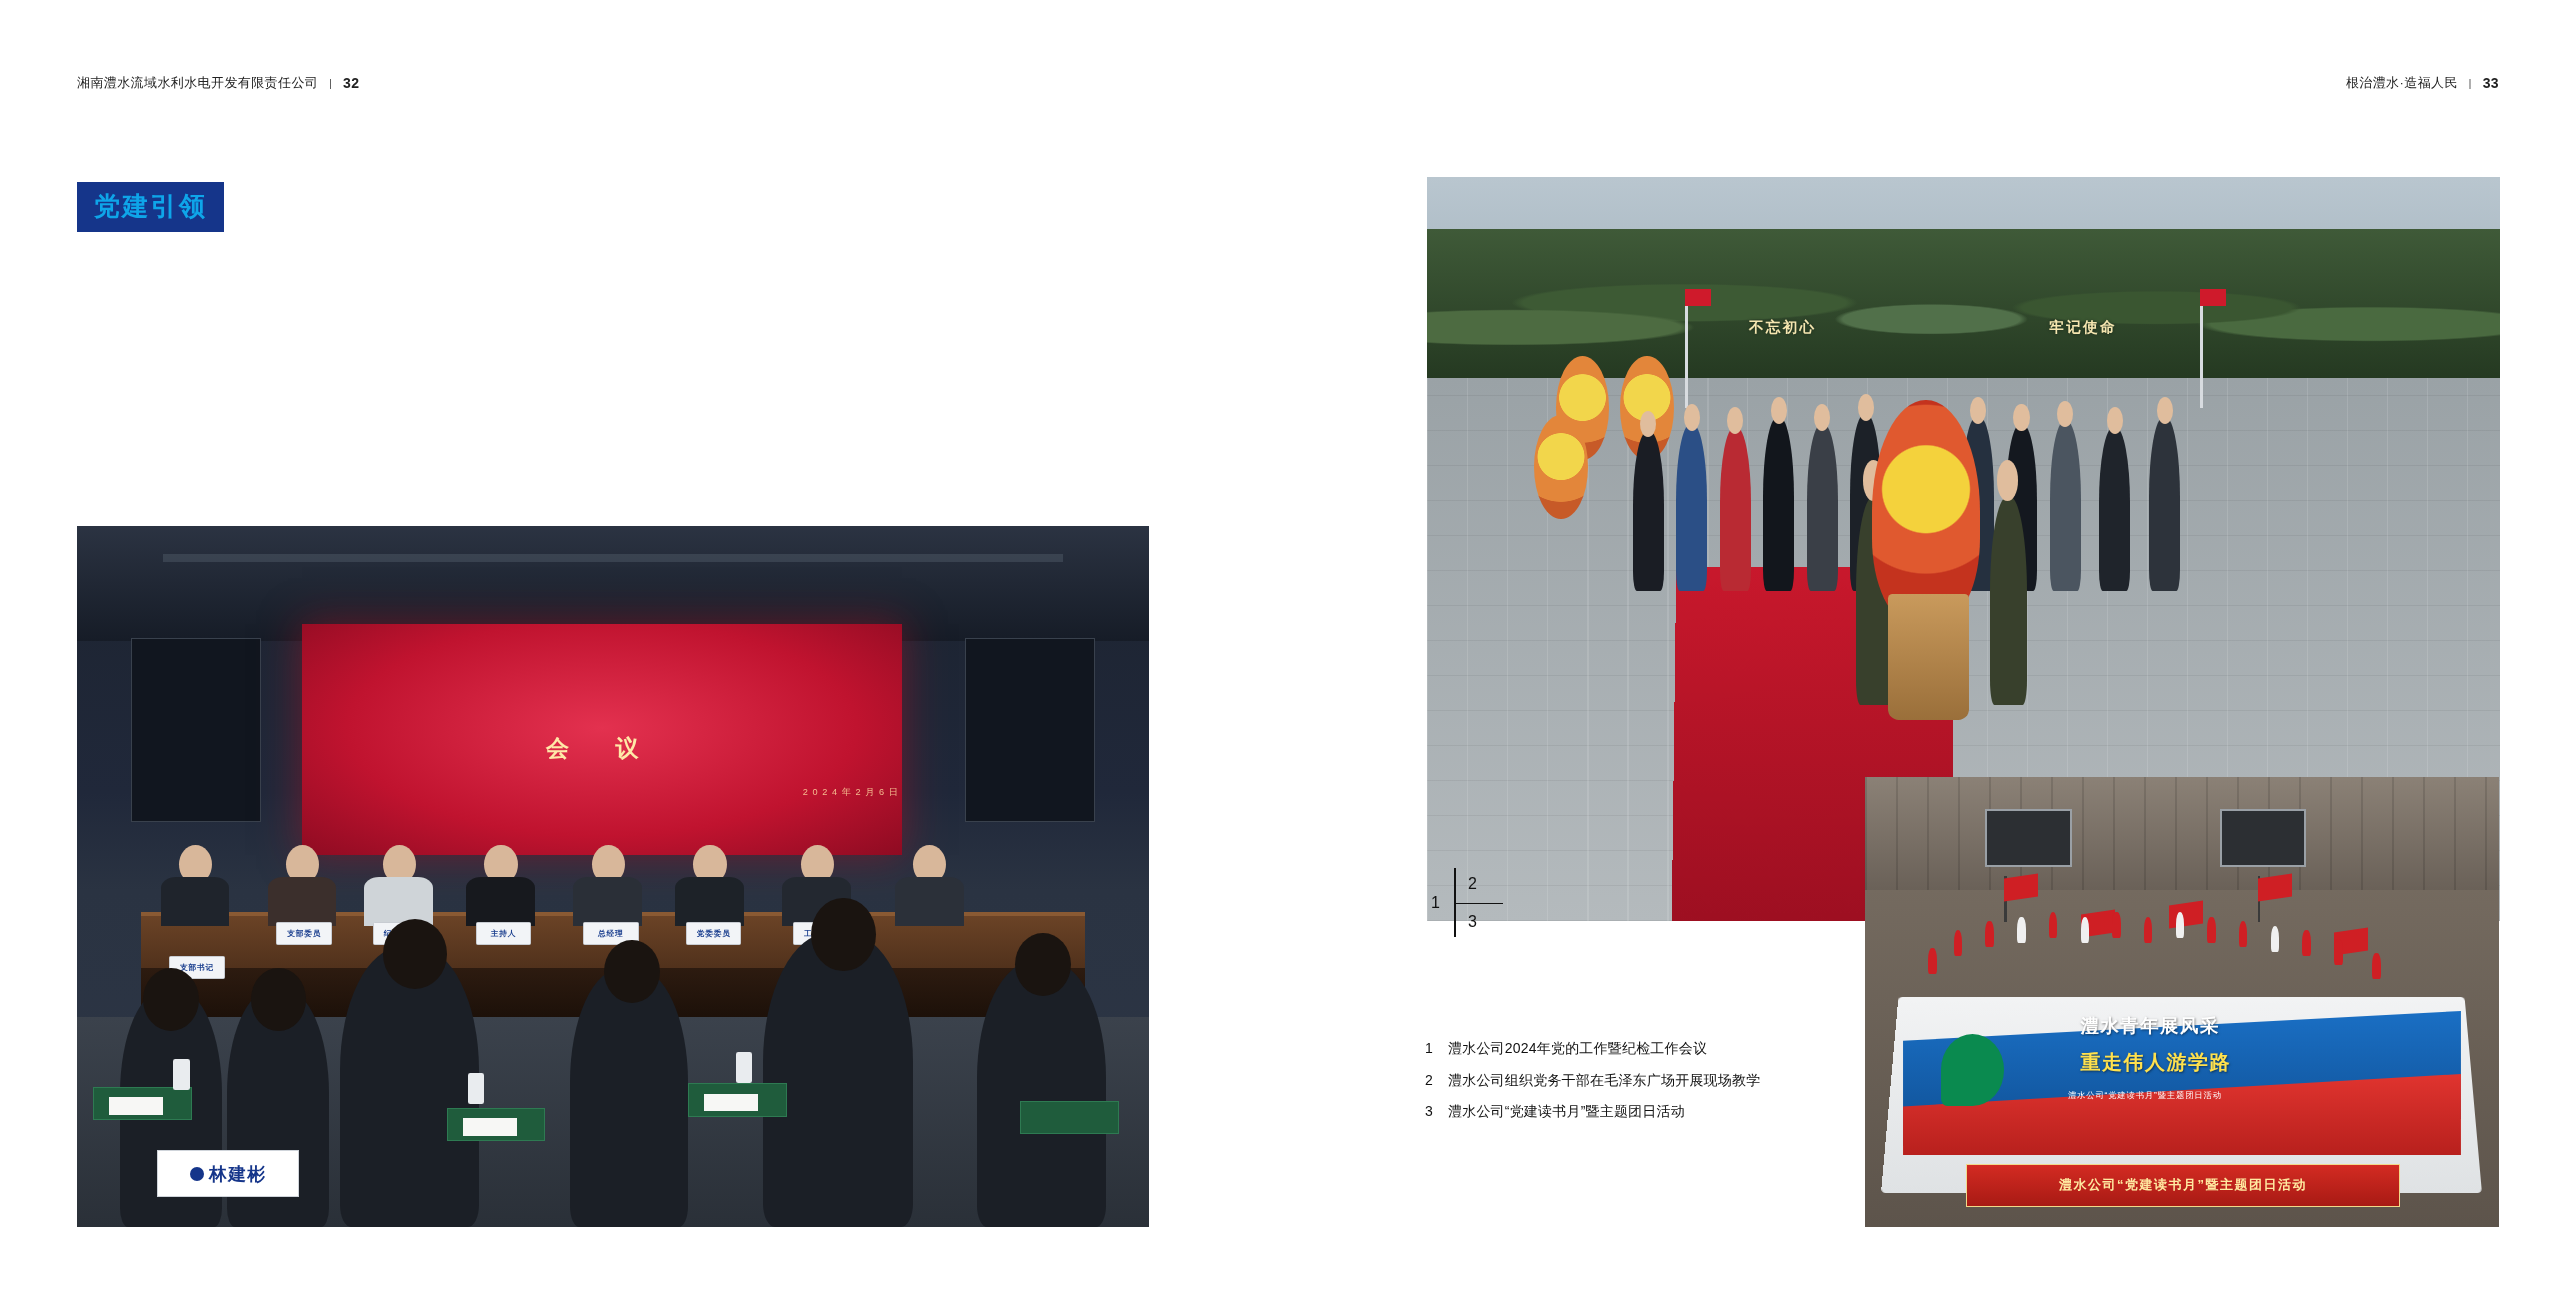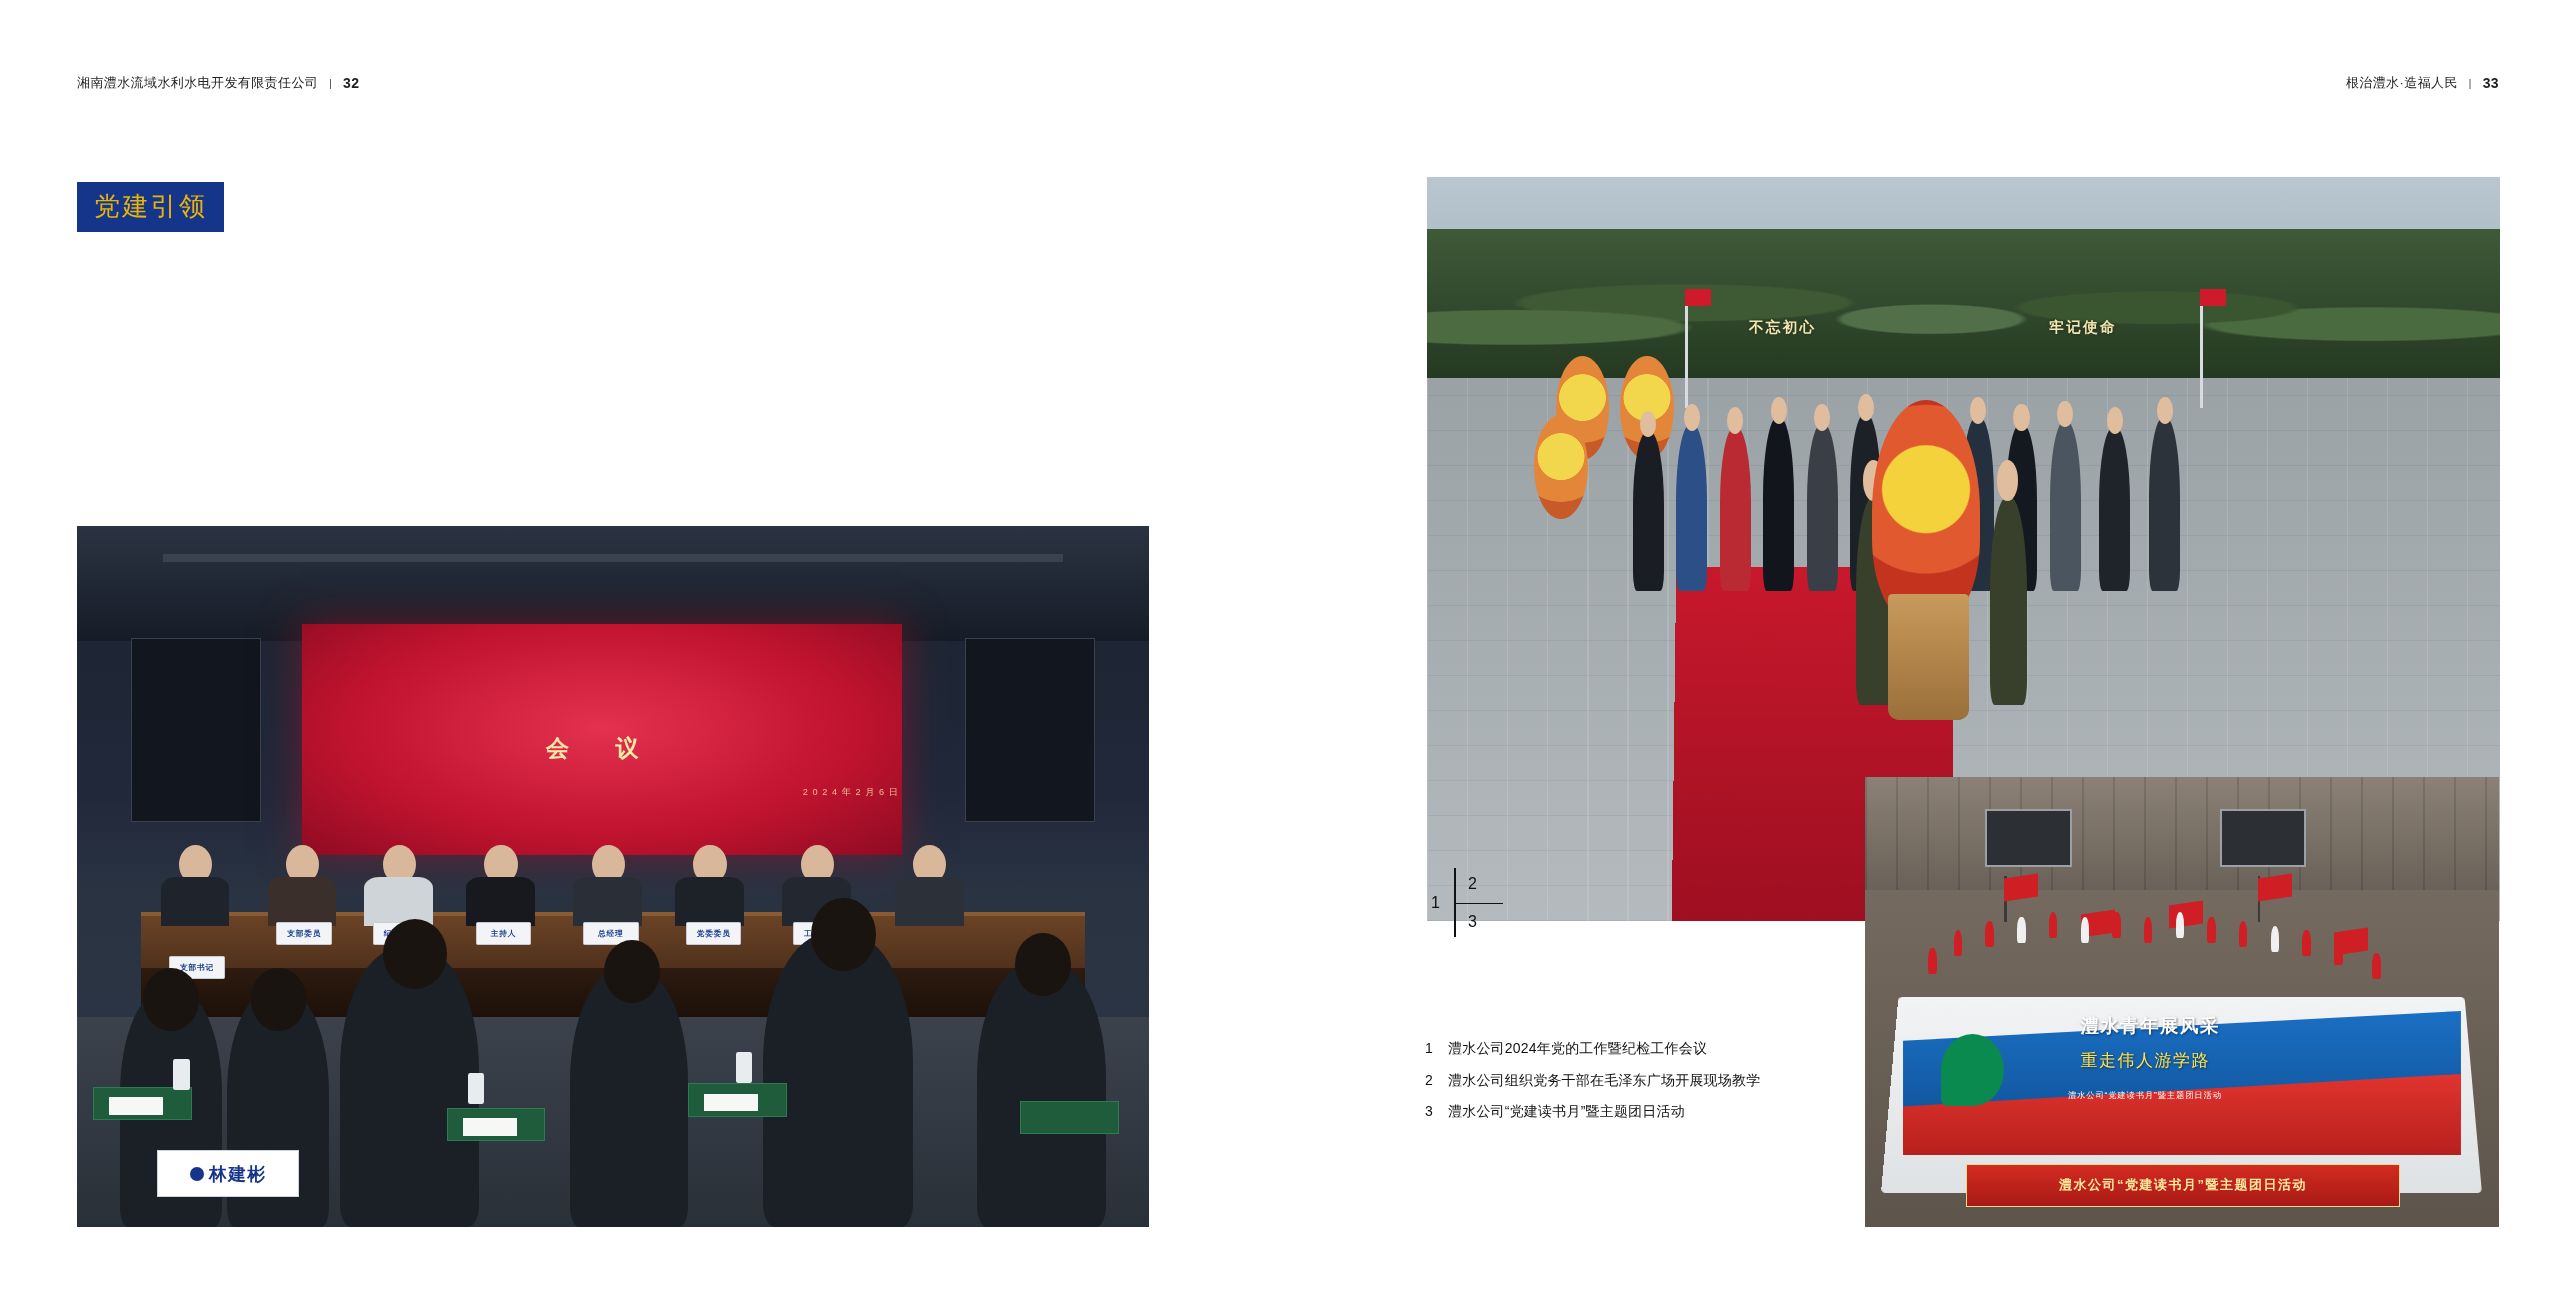--- a/index.html
+++ b/index.html
@@ -27,23 +27,23 @@
   .runhead .sep{color:#555;font-size:11.5px;}
   .runhead .folio{font-weight:bold;font-size:14px;}
   #runhead-left{left:77px;top:74px;}
   #runhead-right{right:77px;top:74px;}
 
   
   .section-title{
     position:absolute;
     left:77px;top:182px;
     background:#15358a;
-    color:#eab308;
+    color:#0ea5e9;
     font-size:26px;
-    font-weight:normal;
+    font-weight:bold;
     letter-spacing:2.3px;
     padding:10.7px 17px 13px 17px;
     line-height:1;
   }
 
   
   .body-copy{
     position:absolute;
     left:427px;top:286px;
     width:732px;
@@ -112,21 +112,21 @@
   #photo-3{left:1865px;top:777px;width:634px;height:450px;}
   .p3-bg{position:absolute;inset:0;background:linear-gradient(#6d655c,#544c44);}
   .p3-wall{position:absolute;left:0;top:0;width:100%;height:25%;background:linear-gradient(#8b8176,#6a6158);}
   .p3-wall:after{content:"";position:absolute;inset:0;background:repeating-linear-gradient(90deg,rgba(0,0,0,.12) 0 2.3px,transparent 2.3px 31px);}
   .p3-panel{position:absolute;top:7%;width:13%;height:12%;background:#2c2f33;border:2.3px solid #9aa0a6;}
   .p3-ground{position:absolute;left:0;top:25%;width:100%;height:75%;background:linear-gradient(#746a5f,#5d544b);}
   .p3-white{position:absolute;left:4%;top:48%;width:92%;height:44%;background:linear-gradient(#f2f3f4,#dfe2e4);border-radius:4.6px;transform:perspective(461px) rotateX(8deg);}
   .p3-blue{position:absolute;left:6%;top:52%;width:88%;height:30%;background:linear-gradient(#1a6fc4,#0f4e92);clip-path:polygon(0 22%,100% 0,100% 80%,0 100%);}
   .p3-redwave{position:absolute;left:6%;top:66%;width:88%;height:18%;background:linear-gradient(#e0342f,#b8201d);clip-path:polygon(0 40%,100% 0,100% 100%,0 100%);}
   .p3-t1{position:absolute;left:34%;top:52.5%;color:#ffffff;font-size:18.4px;font-weight:bold;letter-spacing:1.5px;text-shadow:0.8px 0.8px 2.3px rgba(0,0,0,.5);}
-  .p3-t2{position:absolute;left:34%;top:60.5%;color:#ffe14d;font-size:17px;font-weight:normal;letter-spacing:1.5px;text-shadow:0.8px 0.8px 2.3px rgba(0,0,0,.5);}
+  .p3-t2{position:absolute;left:34%;top:60.5%;color:#ffe14d;font-size:20px;font-weight:bold;letter-spacing:1.5px;text-shadow:0.8px 0.8px 2.3px rgba(0,0,0,.5);}
   .p3-t3{position:absolute;left:32%;top:69.5%;color:#ffffff;font-size:8.4px;letter-spacing:0.8px;}
   .p3-banner{position:absolute;left:16%;top:86%;width:68%;height:9%;background:linear-gradient(#d32b22,#a81a14);border:1.5px solid #f2d98a;display:flex;align-items:center;justify-content:center;color:#ffe9a0;font-size:13px;font-weight:bold;letter-spacing:1.5px;}
   .p3-logo{position:absolute;left:12%;top:57%;width:10%;height:16%;background:#0a8a4f;border-radius:50% 50% 50% 10%;}
   .p3-person{position:absolute;width:8.4px;height:26px;border-radius:45% 45% 20% 20%;background:#cf1f24;}
   .p3-person.w{background:#f0f0f0;}
   .p3-flag{position:absolute;width:34px;height:23px;background:#cf1f24;transform:skewY(-8deg);}
   .p3-pole{position:absolute;width:2.3px;height:46px;background:#3a3a3a;}
 
   
   .key-diagram{position:absolute;left:1425px;top:868px;width:92px;height:69px;}

